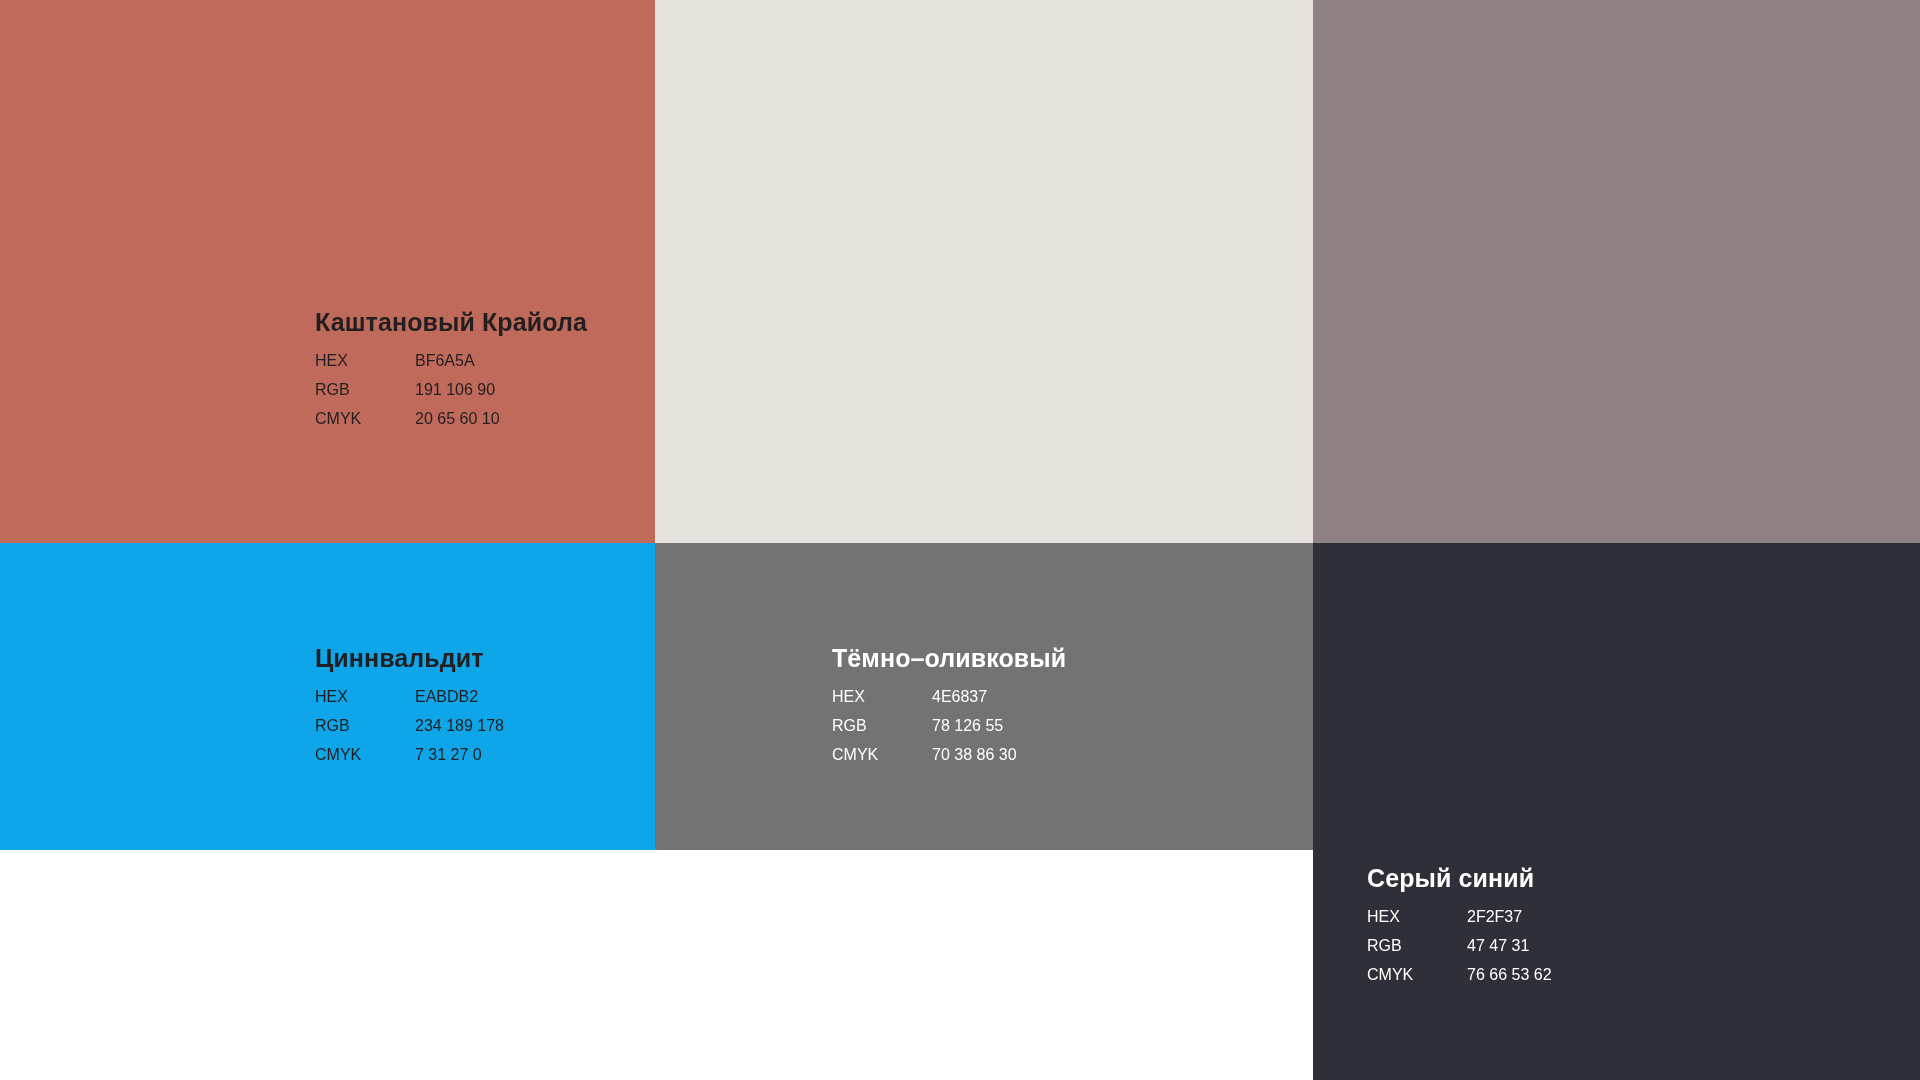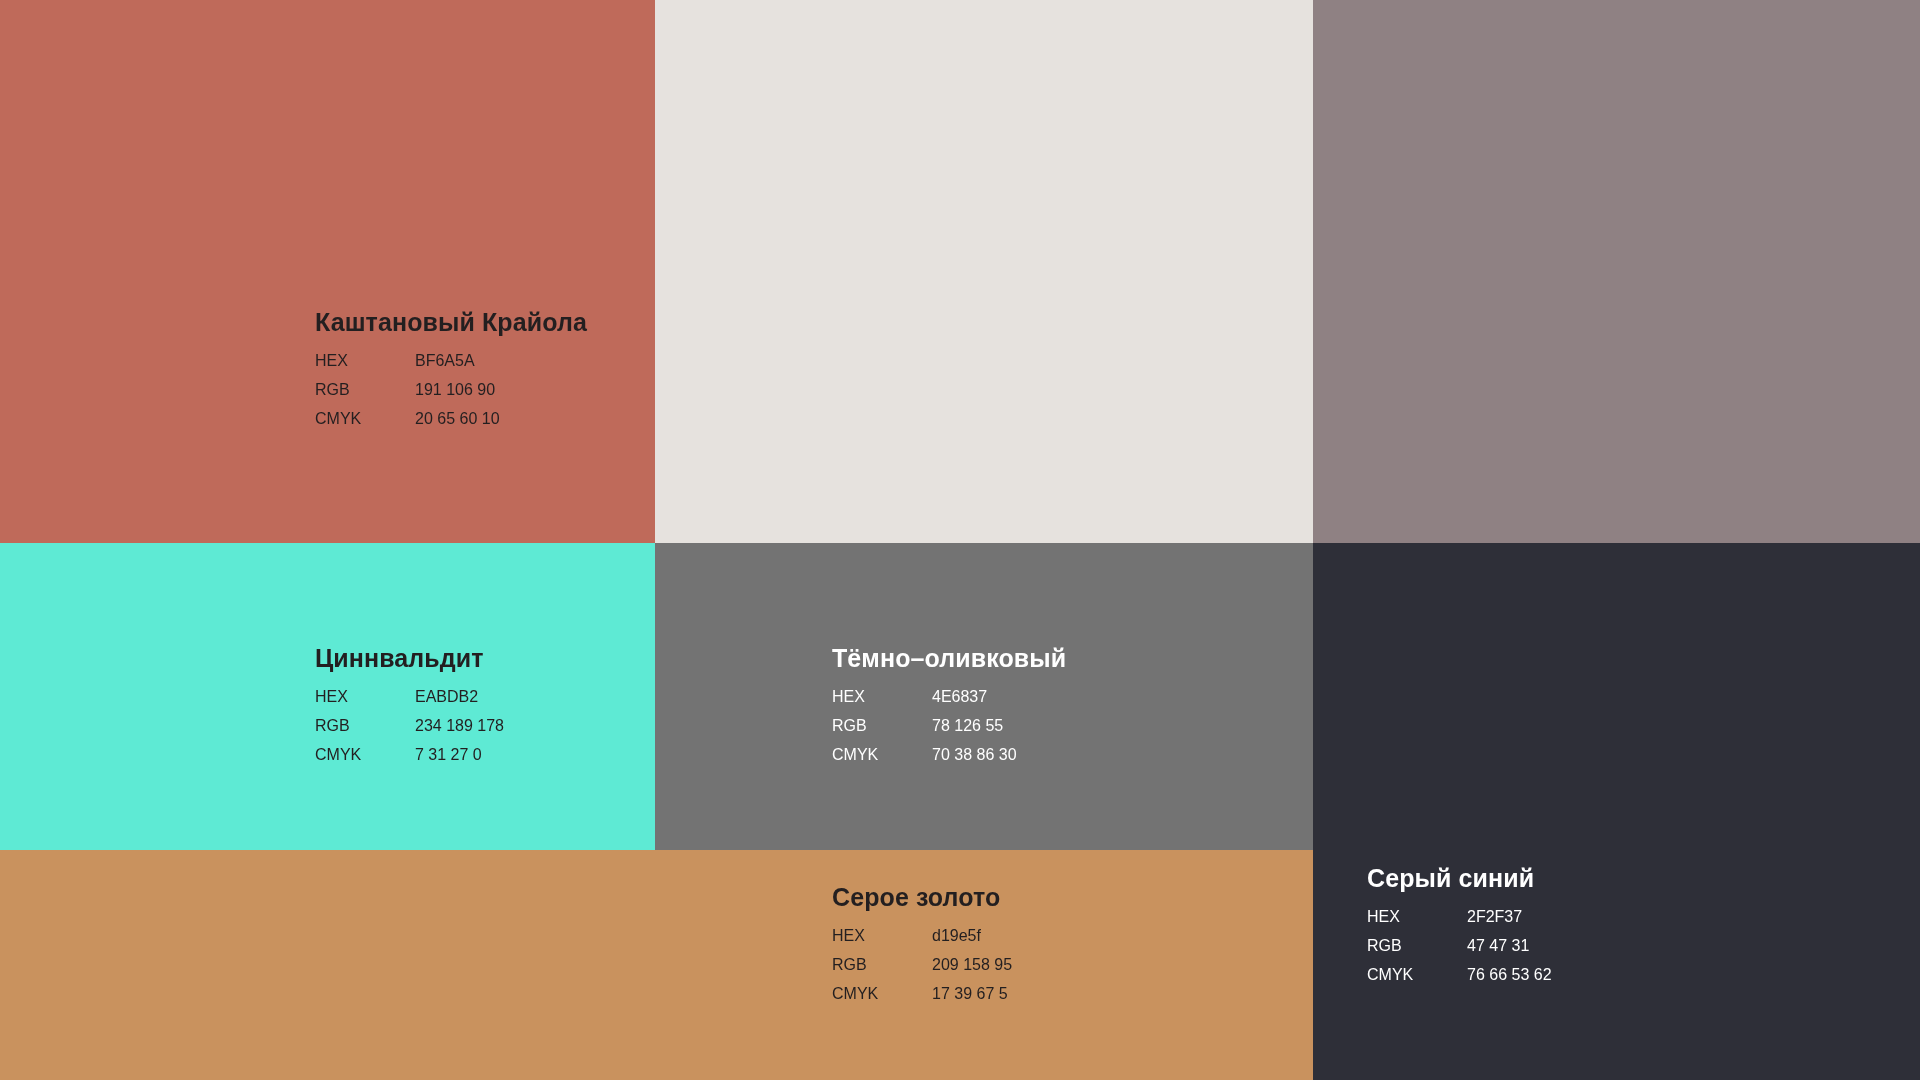--- a/index.html
+++ b/index.html
@@ -109,21 +109,21 @@
   </div>
 
   <div class="swatch" id="swatch-1" style="background-color: rgb(230, 226, 222); color: rgb(35, 31, 32);">
     
   </div>
 
   <div class="swatch" id="swatch-2" style="background-color: rgb(143, 129, 131); color: rgb(255, 255, 255);">
     
   </div>
 
-  <div class="swatch" id="swatch-3" style="background-color: #5eead4; color: rgb(35, 31, 32);">
+  <div class="swatch" id="swatch-3" style="background-color: #0ea5e9; color: rgb(35, 31, 32);">
     <div class="swatch-content" id="content-3">
       <div class="swatch-name">Циннвальдит</div>
       <table class="spec-table">
         <tbody>
             <tr>
           <td class="spec-label">HEX</td>
           <td class="spec-value">EABDB2</td>
         </tr>
         <tr>
           <td class="spec-label">RGB</td>
@@ -153,41 +153,20 @@
         </tr>
         <tr>
           <td class="spec-label">CMYK</td>
           <td class="spec-value">70 38 86 30</td>
         </tr>
       </tbody>
         </table>
     </div>
   </div>
 
-  <div class="swatch" id="swatch-5" style="background-color: rgb(201, 146, 94); color: rgb(35, 31, 32);">
-    <div class="swatch-content" id="content-5">
-      <div class="swatch-name">Серое золото</div>
-      <table class="spec-table">
-        <tbody>
-            <tr>
-          <td class="spec-label">HEX</td>
-          <td class="spec-value">d19e5f</td>
-        </tr>
-        <tr>
-          <td class="spec-label">RGB</td>
-          <td class="spec-value">209 158 95</td>
-        </tr>
-        <tr>
-          <td class="spec-label">CMYK</td>
-          <td class="spec-value">17 39 67 5</td>
-        </tr>
-      </tbody>
-        </table>
-    </div>
-  </div>
 
   <div class="swatch" id="swatch-6" style="background-color: rgb(46, 47, 56); color: rgb(255, 255, 255);">
     <div class="swatch-content" id="content-6">
       <div class="swatch-name">Серый синий</div>
       <table class="spec-table">
         <tbody>
             <tr>
           <td class="spec-label">HEX</td>
           <td class="spec-value">2F2F37</td>
         </tr>

